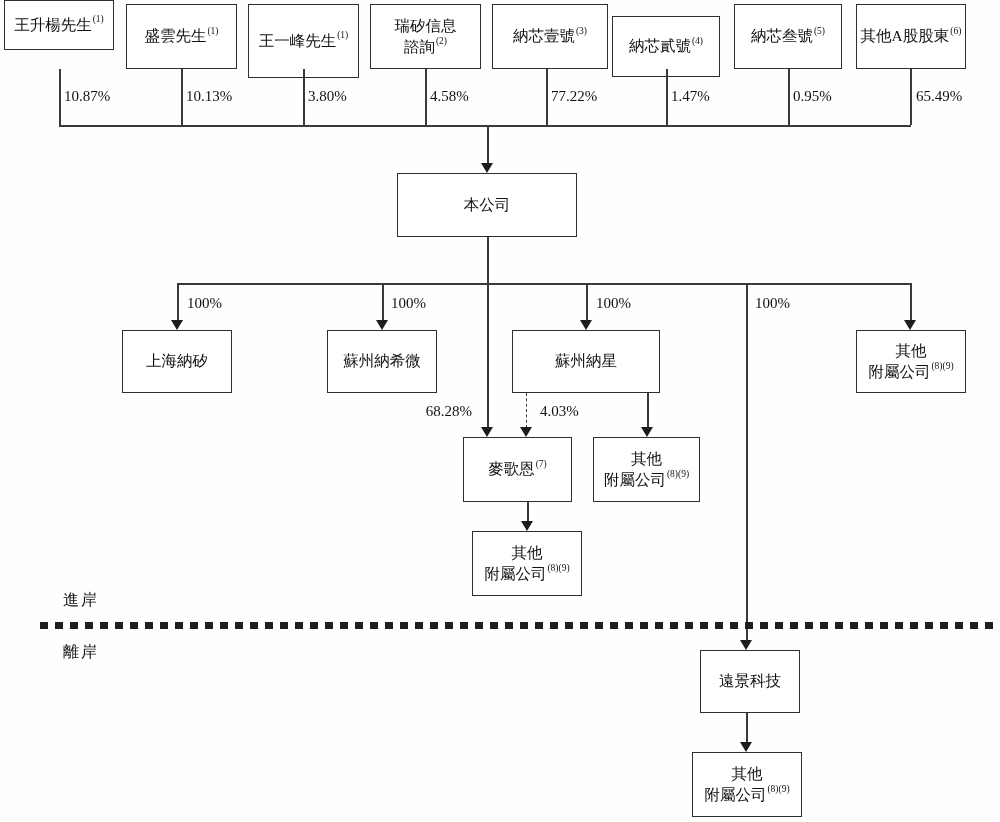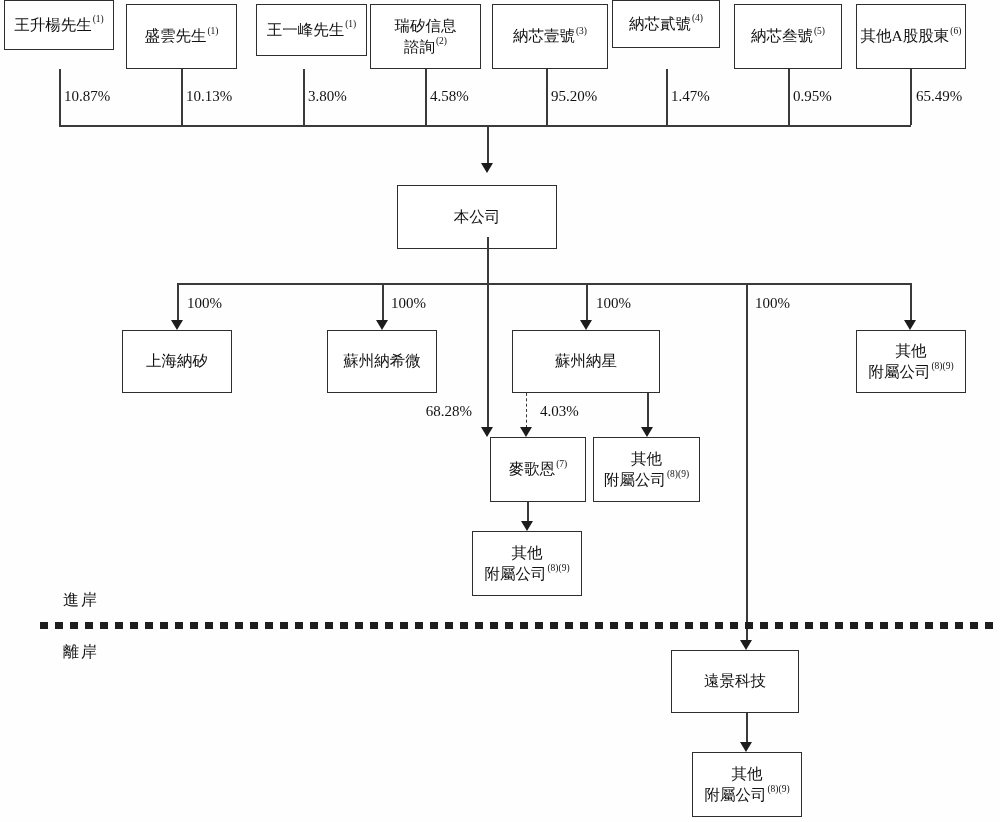--- a/index.html
+++ b/index.html
@@ -33,31 +33,31 @@
 <body>
 
 <div class="stage">
 
   <div class="box" style="left:4px;top:0;width:110px;height:50px">
     <span><span>王升楊先生</span><sup>(1)</sup></span>
   </div>
   <div class="box" style="left:126px;top:4px;width:111px;height:65px">
     <span><span>盛雲先生</span><sup>(1)</sup></span>
   </div>
-  <div class="box" style="left:256px;top:4px;width:111px;height:52px">
+  <div class="box" style="left:248px;top:4px;width:111px;height:74px">
     <span><span>王一峰先生</span><sup>(1)</sup></span>
   </div>
   <div class="box" style="left:370px;top:4px;width:111px;height:65px">
     <span>瑞矽信息</span>
     <span><span>諮詢</span><sup>(2)</sup></span>
   </div>
   <div class="box" style="left:492px;top:4px;width:116px;height:65px">
     <span><span>納芯壹號</span><sup>(3)</sup></span>
   </div>
-  <div class="box" style="left:612px;top:0;width:108px;height:48px">
+  <div class="box" style="left:612px;top:16px;width:108px;height:61px">
     <span><span>納芯貳號</span><sup>(4)</sup></span>
   </div>
   <div class="box" style="left:734px;top:4px;width:108px;height:65px">
     <span><span>納芯叁號</span><sup>(5)</sup></span>
   </div>
   <div class="box" style="left:856px;top:4px;width:110px;height:65px">
     <span><span>其他A股股東</span><sup>(6)</sup></span>
   </div>
 
   <div class="vline" style="left:59px;top:69px;height:56px"></div>
@@ -66,30 +66,30 @@
   <div class="vline" style="left:425px;top:69px;height:56px"></div>
   <div class="vline" style="left:546px;top:69px;height:56px"></div>
   <div class="vline" style="left:666px;top:69px;height:56px"></div>
   <div class="vline" style="left:788px;top:69px;height:56px"></div>
   <div class="vline" style="left:910px;top:69px;height:56px"></div>
 
   <div class="pct" style="left:64px;top:88px">10.87%</div>
   <div class="pct" style="left:186px;top:88px">10.13%</div>
   <div class="pct" style="left:308px;top:88px">3.80%</div>
   <div class="pct" style="left:430px;top:88px">4.58%</div>
-  <div class="pct" style="left:551px;top:88px">95.20%</div>
+  <div class="pct" style="left:551px;top:88px">77.22%</div>
   <div class="pct" style="left:671px;top:88px">1.47%</div>
   <div class="pct" style="left:793px;top:88px">0.95%</div>
   <div class="pct" style="left:916px;top:88px">65.49%</div>
 
   <div class="hline" style="left:59px;top:125px;width:852px"></div>
   <div class="vline" style="left:487px;top:125px;height:39px"></div>
   <div class="arrow" style="left:481px;top:163px"></div>
 
-  <div class="box" style="left:397px;top:185px;width:160px;height:64px">
+  <div class="box" style="left:397px;top:173px;width:180px;height:64px">
     <span>本公司</span>
   </div>
 
   <div class="vline" style="left:487px;top:237px;height:191px"></div>
   <div class="hline" style="left:177px;top:283px;width:734px"></div>
 
   <div class="vline" style="left:177px;top:283px;height:38px"></div>
   <div class="arrow" style="left:171px;top:320px"></div>
   <div class="vline" style="left:382px;top:283px;height:38px"></div>
   <div class="arrow" style="left:376px;top:320px"></div>
@@ -121,41 +121,41 @@
   <div class="pct r" style="left:408px;top:403px;width:64px">68.28%</div>
   <div class="arrow" style="left:481px;top:427px"></div>
 
   <div class="dashline" style="left:526px;top:393px;height:35px"></div>
   <div class="pct" style="left:540px;top:403px">4.03%</div>
   <div class="arrow" style="left:520px;top:427px"></div>
 
   <div class="vline" style="left:647px;top:393px;height:35px"></div>
   <div class="arrow" style="left:641px;top:427px"></div>
 
-  <div class="box" style="left:490px;top:437px;width:96px;height:65px">
+  <div class="box" style="left:463px;top:437px;width:109px;height:65px">
     <span><span>麥歌恩</span><sup>(7)</sup></span>
   </div>
   <div class="box" style="left:593px;top:437px;width:107px;height:65px">
     <span>其他</span>
     <span><span>附屬公司</span><sup>(8)(9)</sup></span>
   </div>
 
   <div class="vline" style="left:527px;top:502px;height:20px"></div>
   <div class="arrow" style="left:521px;top:521px"></div>
   <div class="box" style="left:472px;top:531px;width:110px;height:65px">
     <span>其他</span>
     <span><span>附屬公司</span><sup>(8)(9)</sup></span>
   </div>
 
   <div class="region" style="left:63px;top:590px">進岸</div>
   <div class="divider" style="left:40px;top:622px;width:956px"></div>
   <div class="region" style="left:63px;top:642px">離岸</div>
 
   <div class="arrow" style="left:740px;top:640px"></div>
-  <div class="box" style="left:671px;top:650px;width:128px;height:63px">
+  <div class="box" style="left:700px;top:650px;width:100px;height:63px">
     <span>遠景科技</span>
   </div>
   <div class="vline" style="left:746px;top:713px;height:30px"></div>
   <div class="arrow" style="left:740px;top:742px"></div>
   <div class="box" style="left:692px;top:752px;width:110px;height:65px">
     <span>其他</span>
     <span><span>附屬公司</span><sup>(8)(9)</sup></span>
   </div>
 
 </div>

